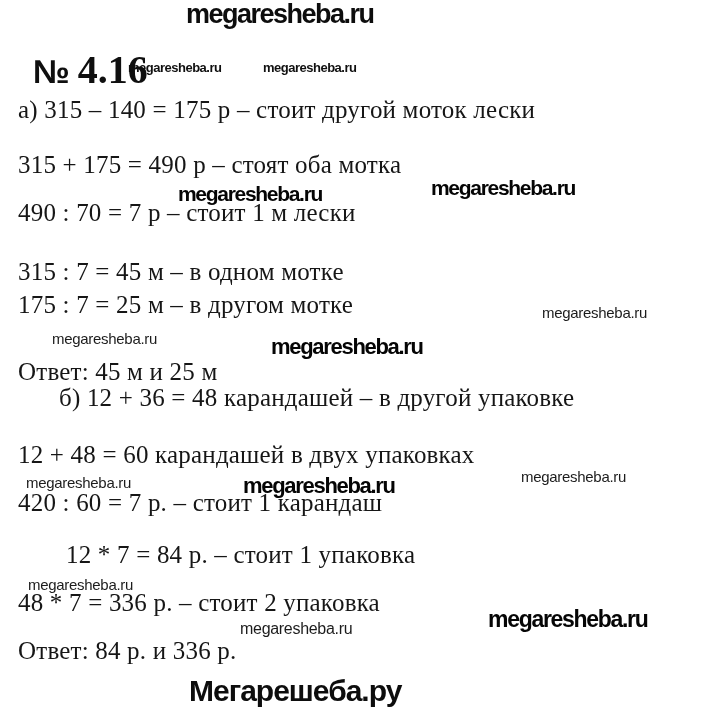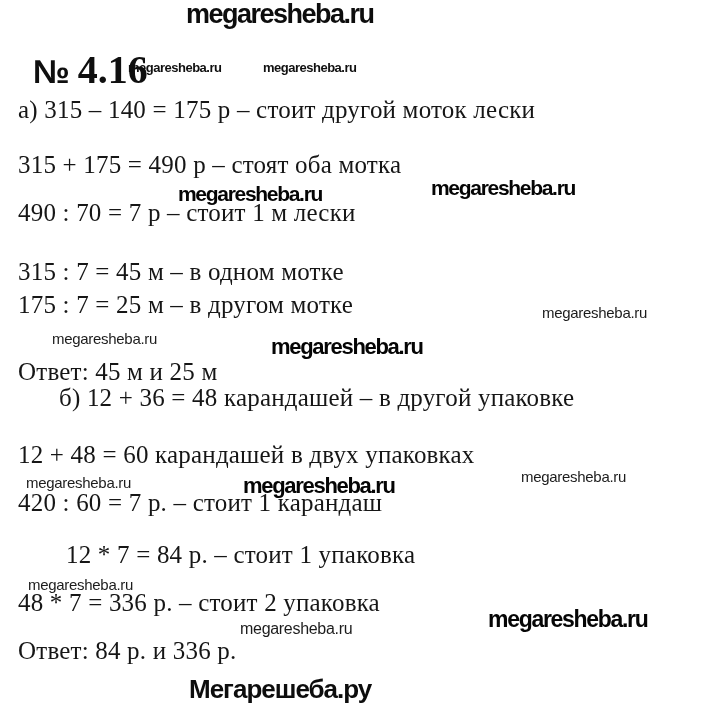--- a/index.html
+++ b/index.html
@@ -64,21 +64,21 @@
     font-weight: bold;
     font-size: 21px; line-height: 1;
     color: #050505;
     letter-spacing: -1.3px;
   }
 
   .bottom-brand {
     left: 189px; top: 676px;
     font-family: "Liberation Sans", sans-serif;
     font-weight: bold;
-    font-size: 26px; line-height: 1;
+    font-size: 30px; line-height: 1;
     letter-spacing: -1px;
     color: #0d0d0d;
   }
 </style>
 </head>
 <body>
 
 <div class="abs top-brand">megaresheba.ru</div>
 
 <div class="abs problem-number">

